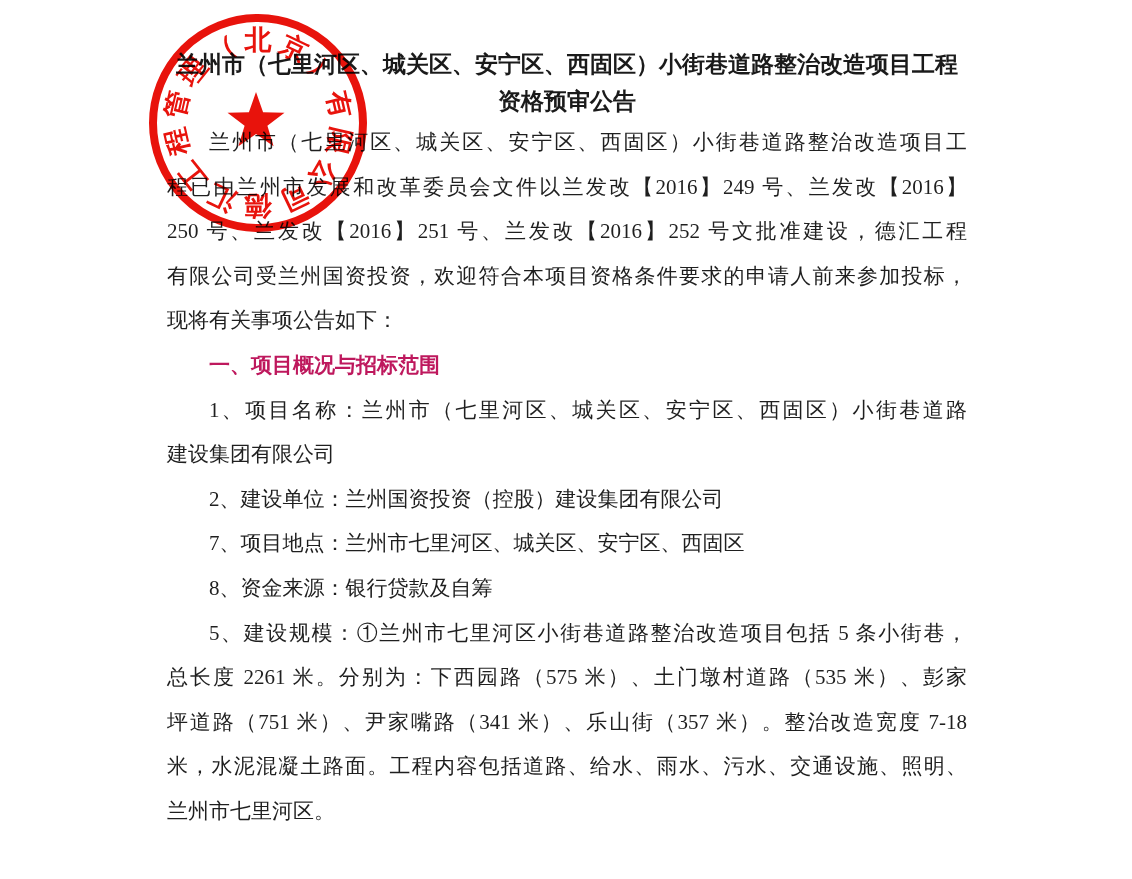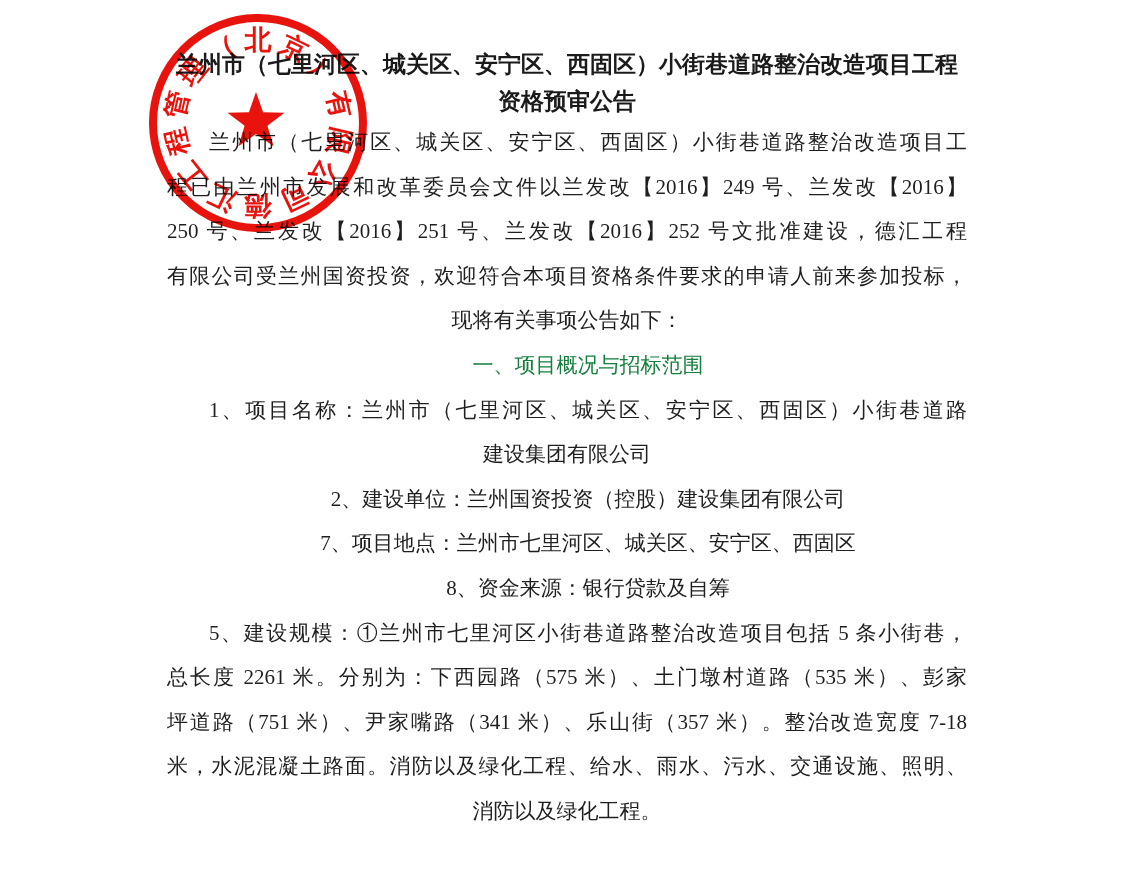--- a/index.html
+++ b/index.html
@@ -28,31 +28,31 @@
   }
   .body-block {
     position: absolute;
     left: 167px; top: 120px; width: 800px;
   }
   .text-line {
     font-size: 21px;
     line-height: 44.6px;
     height: 44.6px;
     width: 100%;
-    text-align: center;
+    text-align: left;
     color: #1f1f1f;
     white-space: nowrap;
   }
   .text-line.justify {
     white-space: normal;
     text-align: justify;
     text-align-last: justify;
   }
   .text-line.indent { padding-left: 42px; }
-  .text-line.bold { font-weight: 400; color: #15803d; }
+  .text-line.bold { font-weight: 700; color: #be185d; }
   .seal {
     position: absolute;
     left: 138px; top: 3px;
     width: 240px; height: 240px;
     mix-blend-mode: multiply;
     pointer-events: none;
   }
   .seal text {
     font-family: "Liberation Serif", "DejaVu Serif", serif;
     font-size: 27px;
@@ -77,22 +77,22 @@
       <div class="text-line">现将有关事项公告如下：</div>
       <div class="text-line indent bold">一、项目概况与招标范围</div>
       <div class="text-line indent justify">1、项目名称：兰州市（七里河区、城关区、安宁区、西固区）小街巷道路</div>
       <div class="text-line">建设集团有限公司</div>
       <div class="text-line indent">2、建设单位：兰州国资投资（控股）建设集团有限公司</div>
       <div class="text-line indent">7、项目地点：兰州市七里河区、城关区、安宁区、西固区</div>
       <div class="text-line indent">8、资金来源：银行贷款及自筹</div>
       <div class="text-line indent justify">5、建设规模：①兰州市七里河区小街巷道路整治改造项目包括 5 条小街巷，</div>
       <div class="text-line justify">总长度 2261 米。分别为：下西园路（575 米）、土门墩村道路（535 米）、彭家</div>
       <div class="text-line justify">坪道路（751 米）、尹家嘴路（341 米）、乐山街（357 米）。整治改造宽度 7-18</div>
-      <div class="text-line justify">米，水泥混凝土路面。消防以及绿化工程、给水、雨水、污水、交通设施、照明、</div>
-      <div class="text-line">消防以及绿化工程。</div>
+      <div class="text-line justify">米，水泥混凝土路面。工程内容包括道路、给水、雨水、污水、交通设施、照明、</div>
+      <div class="text-line">兰州市七里河区。</div>
     </div>
 
   <svg class="seal" viewBox="0 0 240 240" xmlns="http://www.w3.org/2000/svg">
     <circle cx="120" cy="120" r="105" fill="none" stroke="#e8130c" stroke-width="8"></circle>
     <polygon fill="#e8130c" points="118,89 125.1,109.3 146.5,109.7 129.4,122.7 135.6,143.3 118,131 100.4,143.3 106.6,122.7 89.5,109.7 110.9,109.3"></polygon>
     <g id="seal-text" fill="#e8130c">
         <text x="120" y="46" text-anchor="middle" transform="rotate(180 120 120)">德</text>
         <text x="120" y="46" text-anchor="middle" transform="rotate(205.71428571428572 120 120)">汇</text>
         <text x="120" y="46" text-anchor="middle" transform="rotate(231.42857142857144 120 120)">工</text>
         <text x="120" y="46" text-anchor="middle" transform="rotate(257.1428571428571 120 120)">程</text>

